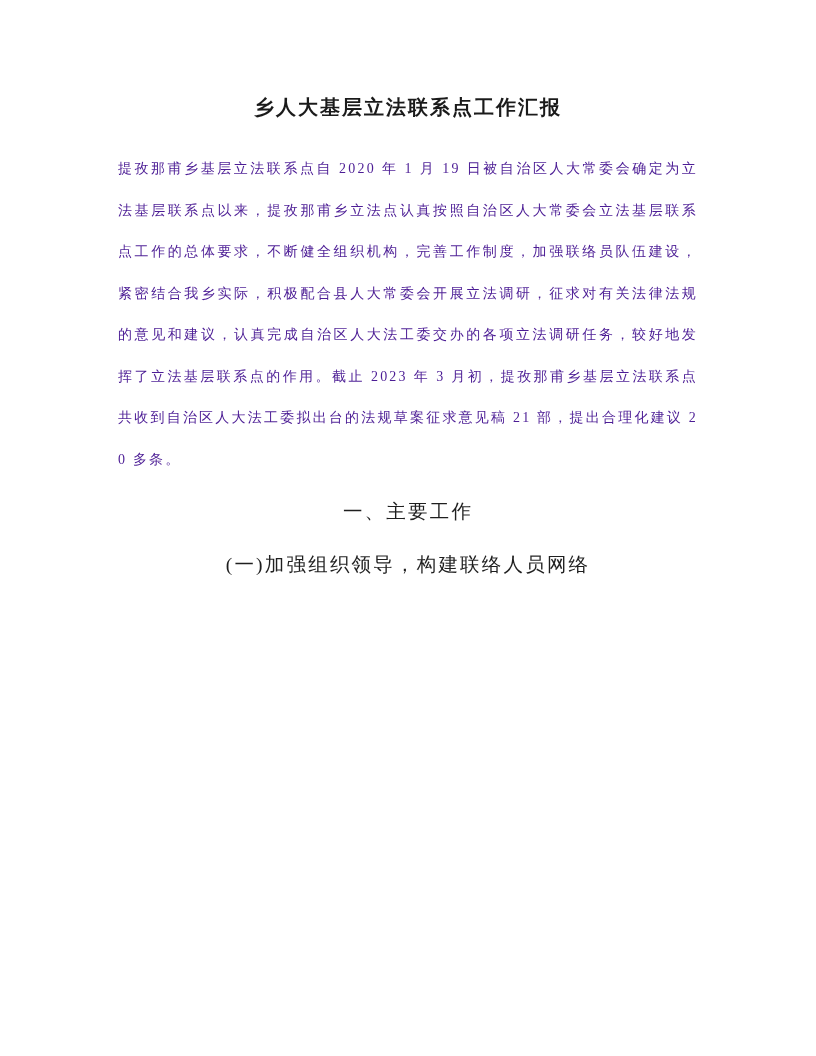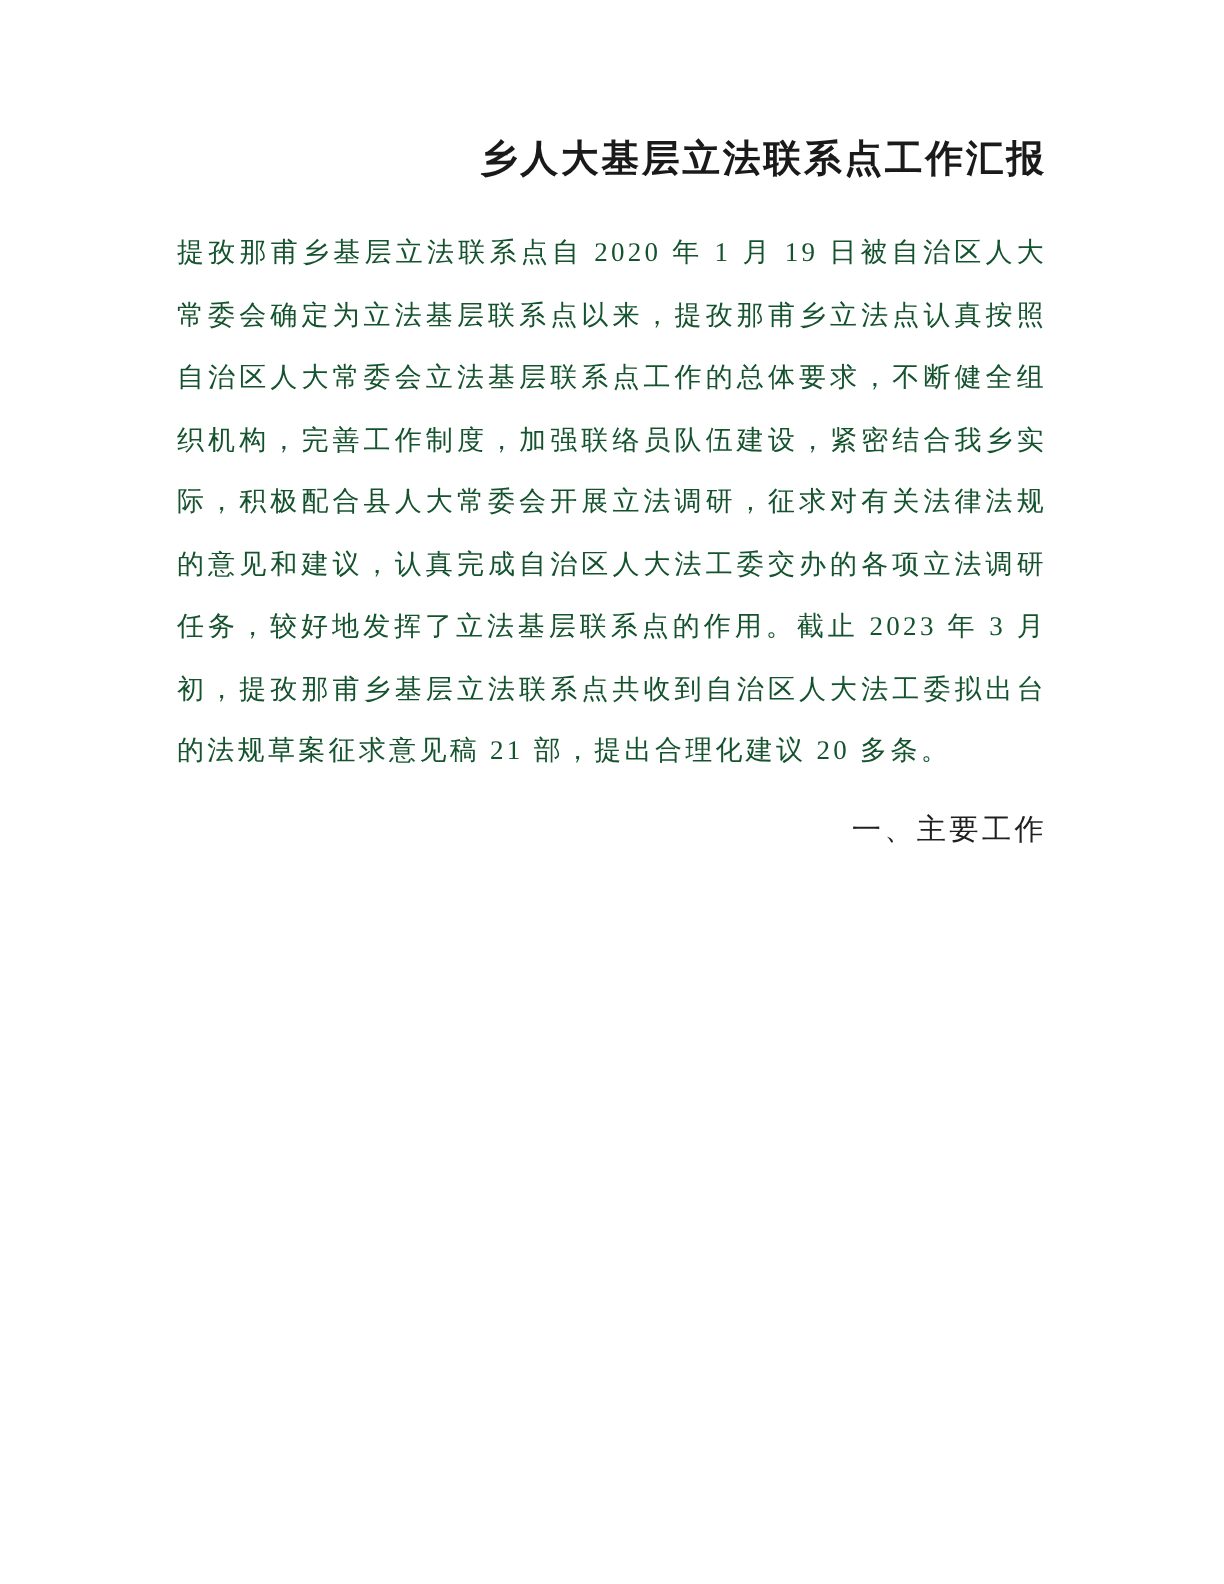--- a/index.html
+++ b/index.html
@@ -17,52 +17,53 @@
     color: #1f1f1f;
   }
   .content {
     position: absolute;
     left: 118px;
     top: 86px;
     width: 580px;
   }
   .doc-title {
     margin: 0 0 20px 0;
-    font-size: 25px;
+    font-size: 20px;
     font-weight: bold;
     line-height: 42px;
-    text-align: right;
+    text-align: center;
     letter-spacing: 2px;
     color: #1a1a1a;
   }
   .para {
     margin: 0 0 11px 0;
-    font-size: 18px;
+    font-size: 14px;
     line-height: 41.5px;
     letter-spacing: 2.2px;
     text-align: justify;
     text-justify: inter-ideograph;
     word-break: break-all;
-    color: #14532d;
+    color: #4c1d95;
   }
   .heading {
     margin: 0 0 11px 0;
     font-size: 19.5px;
     line-height: 41.5px;
     letter-spacing: 2.2px;
-    text-align: right;
+    text-align: center;
     color: #1f1f1f;
   }
 </style>
 </head>
 <body>
 
 <div class="page">
   <div class="content">
     <h1 class="doc-title">乡人大基层立法联系点工作汇报</h1>
 
     <p class="para">提孜那甫乡基层立法联系点自 2020 年 1 月 19 日被自治区人大常委会确定为立法基层联系点以来，提孜那甫乡立法点认真按照自治区人大常委会立法基层联系点工作的总体要求，不断健全组织机构，完善工作制度，加强联络员队伍建设，紧密结合我乡实际，积极配合县人大常委会开展立法调研，征求对有关法律法规的意见和建议，认真完成自治区人大法工委交办的各项立法调研任务，较好地发挥了立法基层联系点的作用。截止 2023 年 3 月初，提孜那甫乡基层立法联系点共收到自治区人大法工委拟出台的法规草案征求意见稿 21 部，提出合理化建议 20 多条。</p>
 
     <p class="heading">一、主要工作</p>
 
+    <p class="heading">(一)加强组织领导，构建联络人员网络</p>
 
   </div>
 </div>
 
 </body></html>

